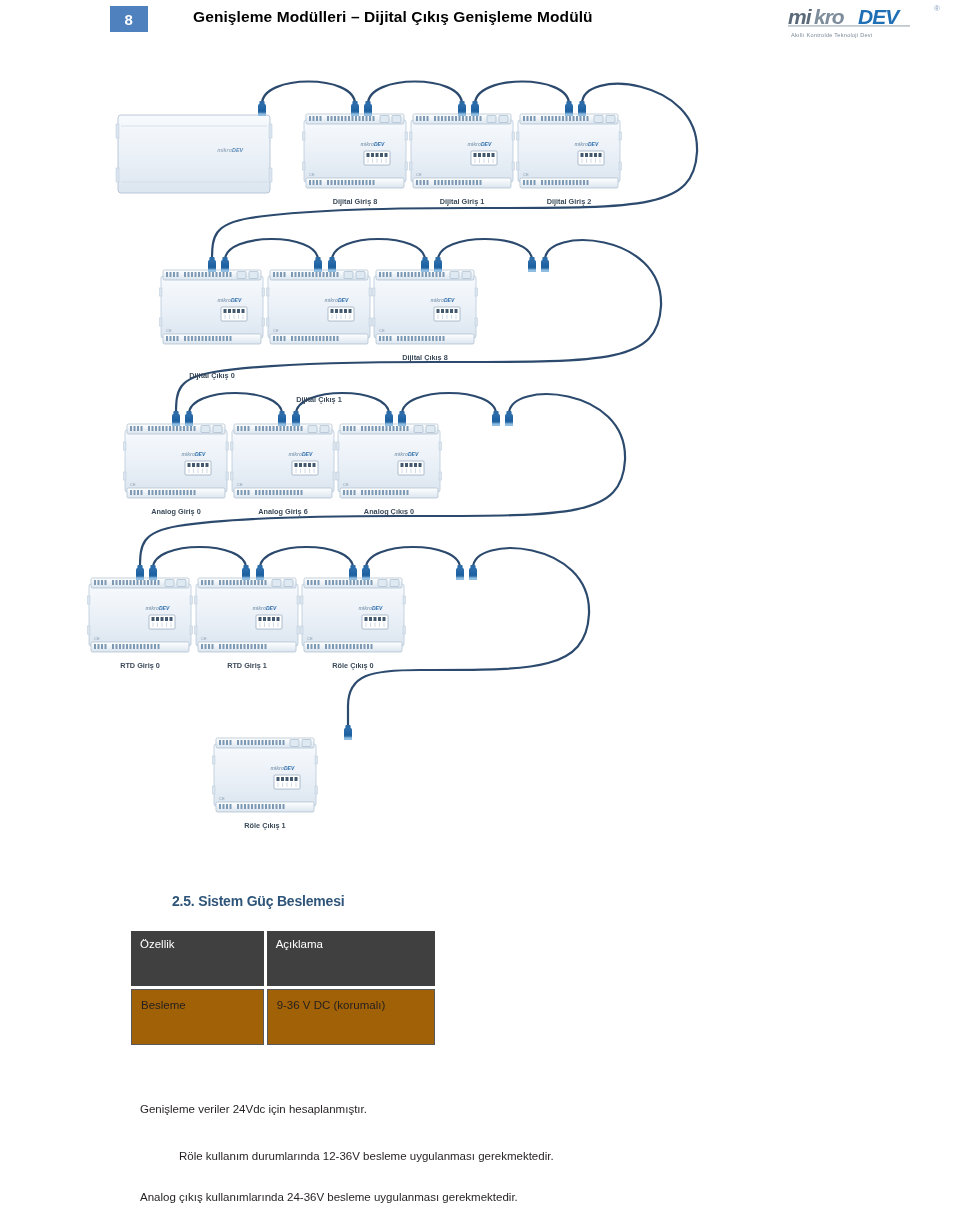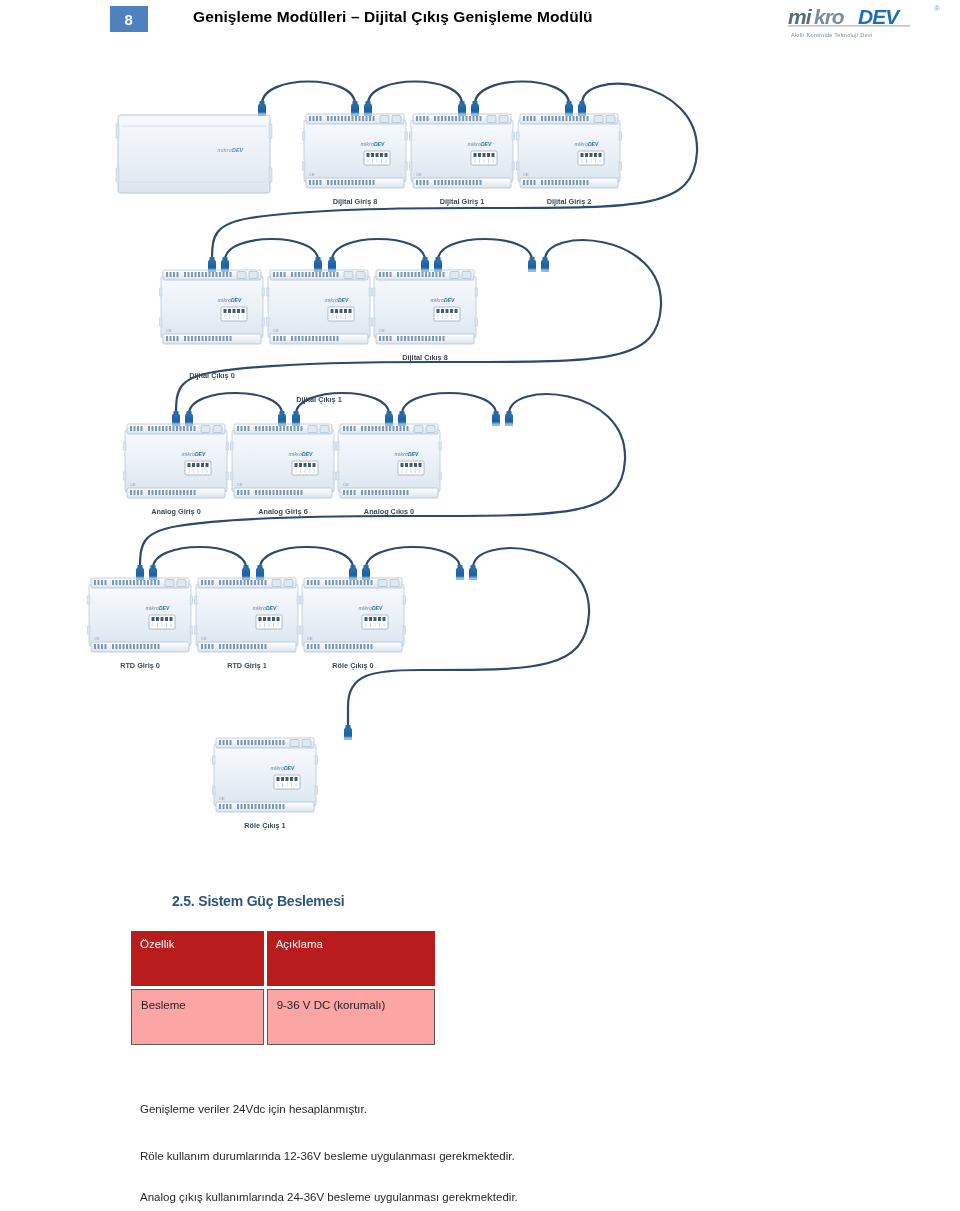--- a/index.html
+++ b/index.html
@@ -46,41 +46,41 @@
     position:absolute;left:140px;top:893px;
     font-size:14px;font-weight:bold;color:#2e5579;letter-spacing:-.2px;margin-left:32px;
   }
 
   
   .spec-table{
     position:absolute;left:128px;top:928px;width:310px;
     border-collapse:separate;border-spacing:3px;
   }
   .spec-table th{
-    background:#b91c1c;color:#ffffff;font-weight:normal;
+    background:#404040;color:#ffffff;font-weight:normal;
     font-size:11.5px;text-align:left;
     vertical-align:top;padding:7px 6px 0 9px;height:48px;
     border:none;
   }
   .spec-table td{
-    background:#fca5a5;color:#231f20;
+    background:#a16207;color:#231f20;
     font-size:11.5px;text-align:left;vertical-align:top;
     padding:9px 9px 0 9px;height:45px;
     border:1px solid #595959;
   }
   .spec-table th.c1,.spec-table td.c1{width:118px;}
   .spec-table th.c2,.spec-table td.c2{width:156px;}
 
   
   .note{
     position:absolute;left:140px;font-size:11.5px;color:#231f20;
     white-space:nowrap;
   }
   .note-0{top:1103px;}
-  .note-1{top:1150px;}
+  .note-1{top:1150px;margin-left:39px;}
   .note-2{top:1191px;}
 </style>
 </head>
 <body>
 
 <div class="header">
   <div class="page-badge">8</div>
   <div class="header-title">Genişleme Modülleri – Dijital Çıkış Genişleme Modülü</div>
 
   <div class="logo">

